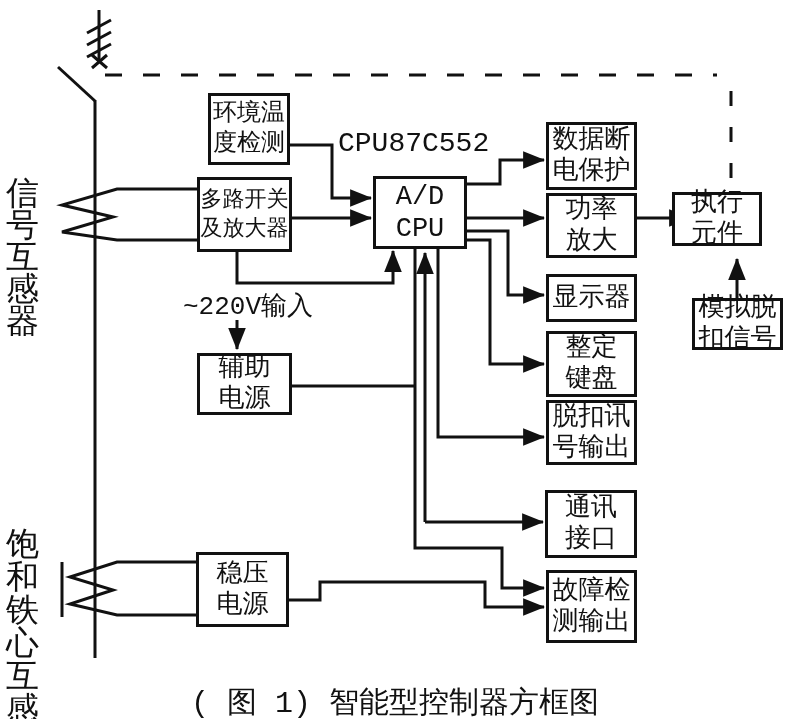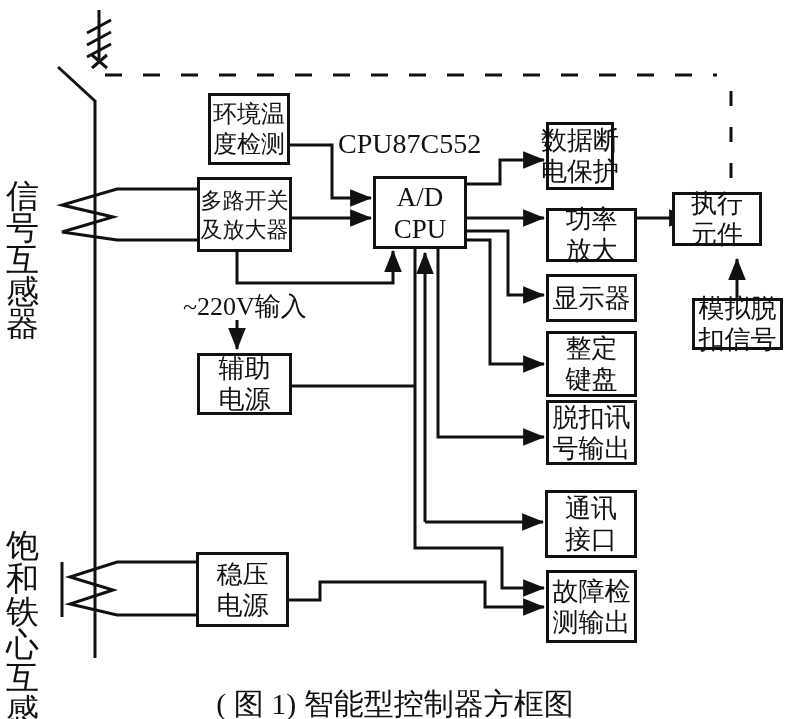--- a/index.html
+++ b/index.html
@@ -1,18 +1,18 @@
 <!DOCTYPE html>
 <html><head>
 <meta charset="utf-8">
 <style>
   html,body{margin:0;padding:0;background:#ffffff;}
   #stage{
     position:relative;width:790px;height:719px;background:#ffffff;
-    font-family:Liberation Serif, serif;color:#111;overflow:hidden;
+    font-family:Liberation Mono, monospace;color:#111;overflow:hidden;
   }
   #wires{position:absolute;left:0;top:0;width:790px;height:719px;}
   .box{
     position:absolute;box-sizing:border-box;border:3px solid #111;background:#fff;
     display:flex;flex-direction:column;align-items:center;justify-content:center;
     font-size:26px;line-height:31px;text-align:center;white-space:nowrap;
   }
   .lbl{position:absolute;font-size:33px;line-height:32px;white-space:nowrap;}
   .lbl.col{white-space:normal;}
   .caption{
@@ -99,26 +99,26 @@
   <div class="box" style="left:197px;top:353px;width:95px;height:62px">
     <span>辅助</span>
     <span>电源</span>
   </div>
 
   <div class="box" style="left:196px;top:552px;width:93px;height:75px">
     <span>稳压</span>
     <span>电源</span>
   </div>
 
-  <div class="box" style="left:546px;top:122px;width:68px;height:68px">
+  <div class="box" style="left:546px;top:122px;width:91px;height:68px">
     <span>数据断</span>
     <span>电保护</span>
   </div>
 
-  <div class="box" style="left:546px;top:208px;width:91px;height:54px">
+  <div class="box" style="left:546px;top:193px;width:91px;height:65px">
     <span>功率</span>
     <span>放大</span>
   </div>
 
   <div class="box" style="left:546px;top:274px;width:91px;height:48px">
     <span>显示器</span>
   </div>
 
   <div class="box" style="left:546px;top:331px;width:91px;height:66px">
     <span>整定</span>

